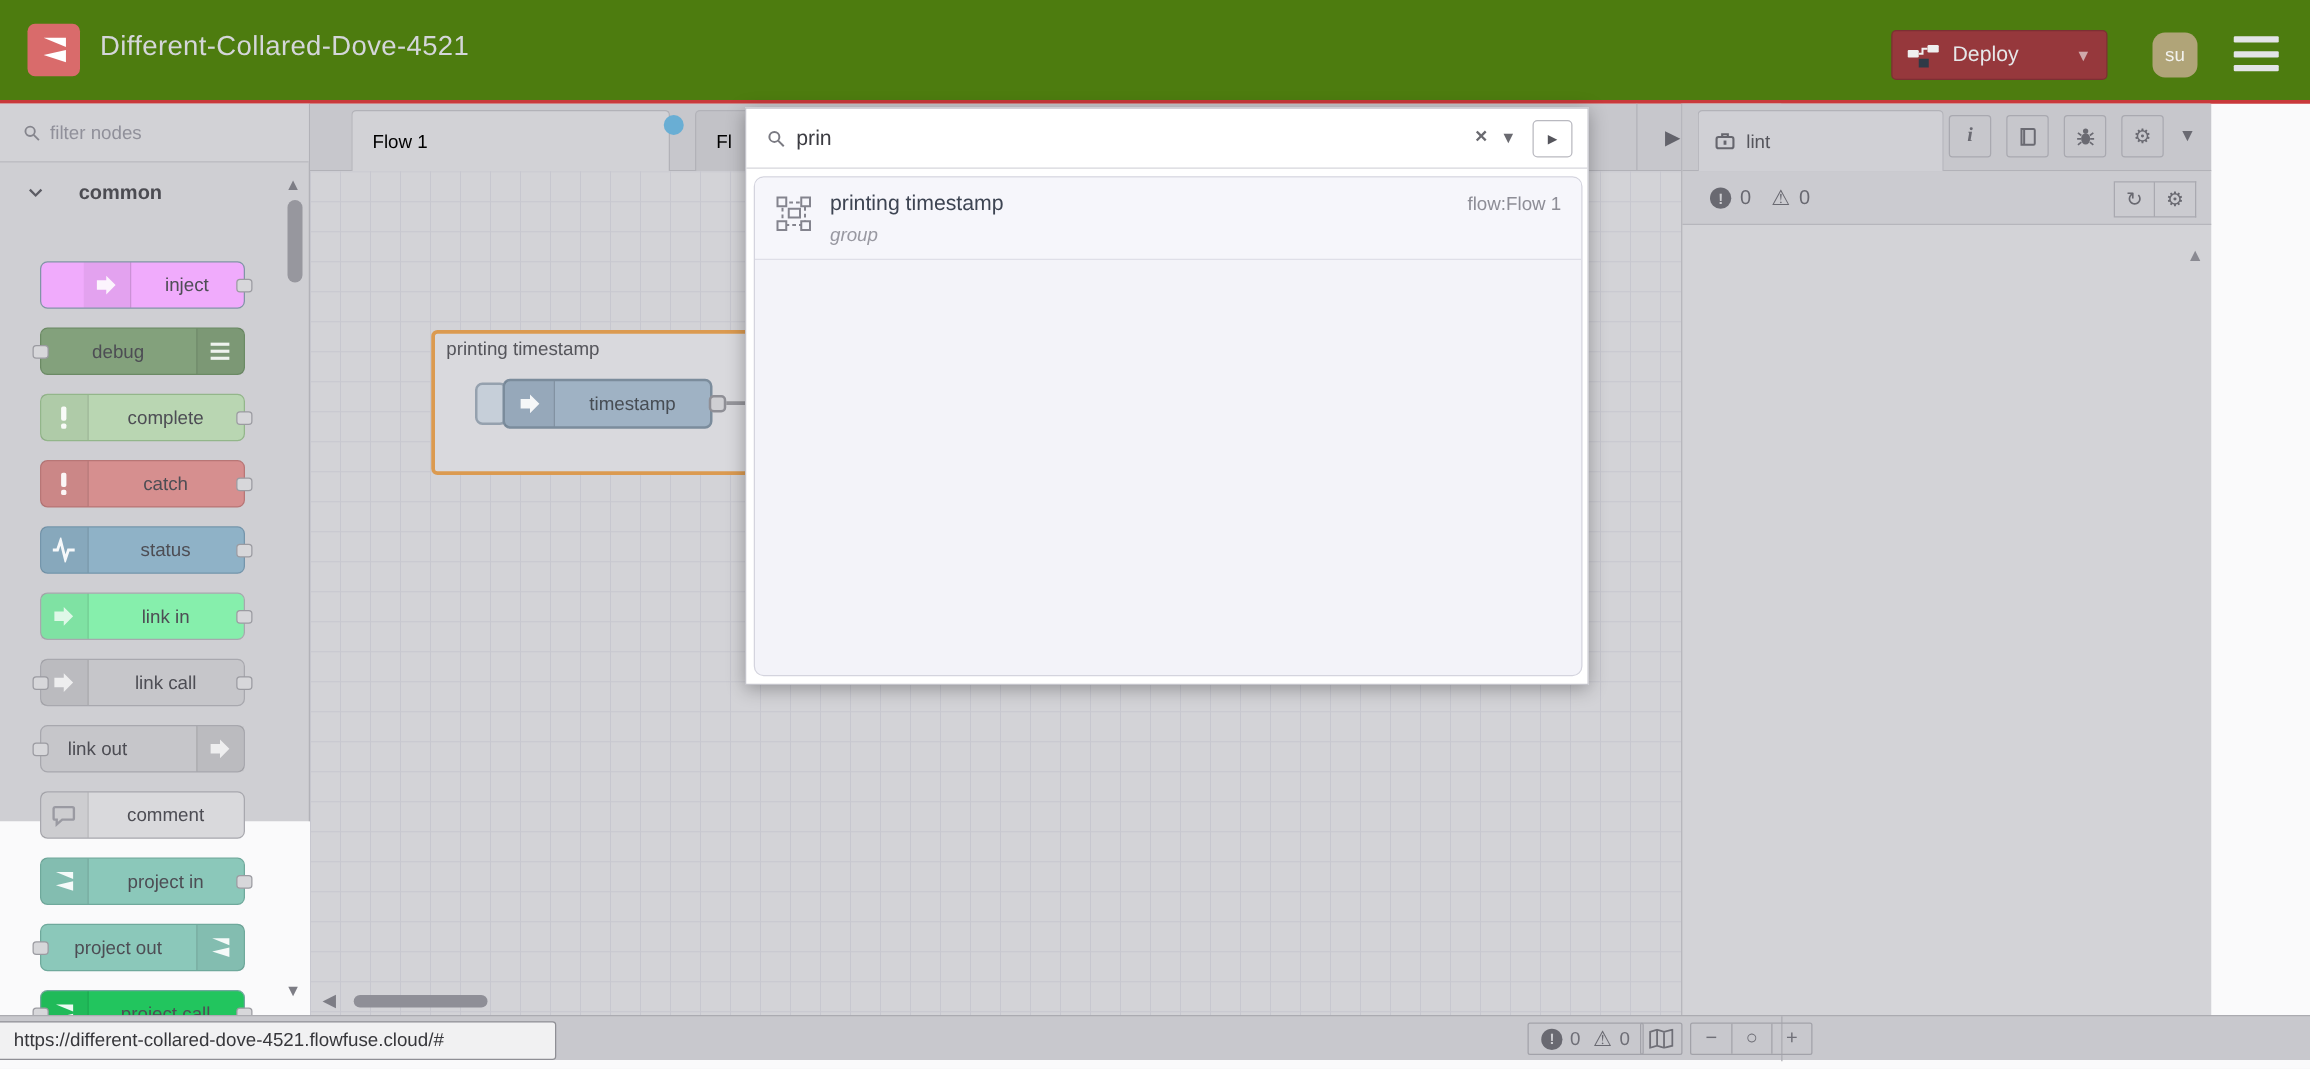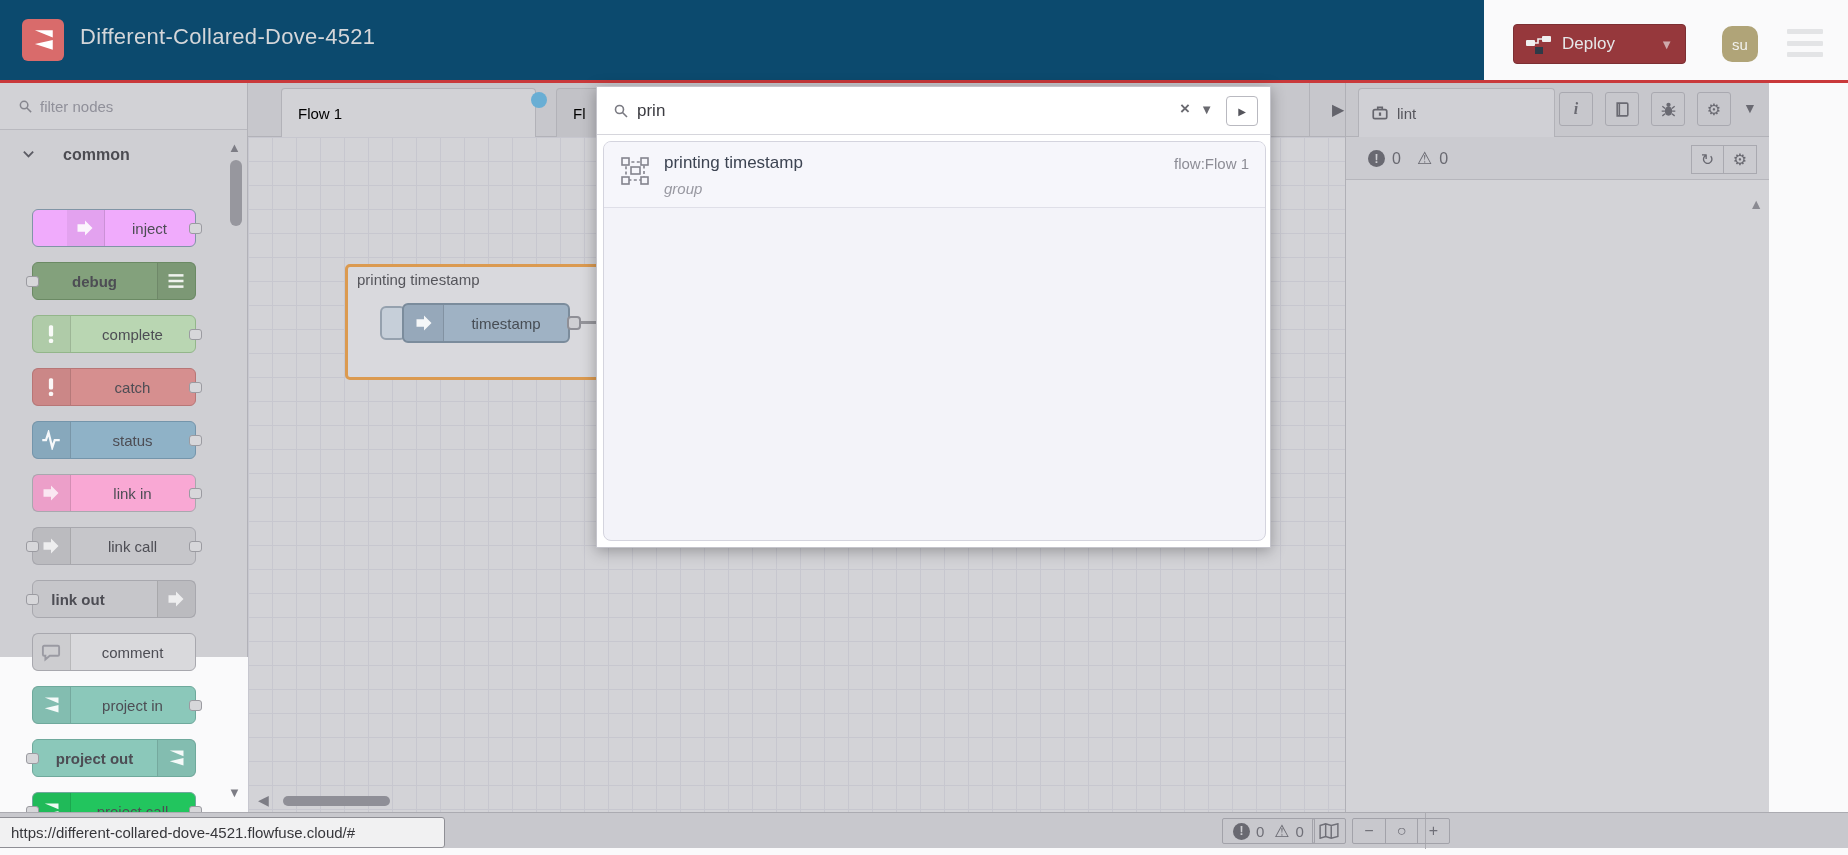--- a/index.html
+++ b/index.html
@@ -1,21 +1,21 @@
 <!DOCTYPE html>
 <html><head>
 <meta charset="utf-8">
 <style>
   * { box-sizing: border-box; margin: 0; padding: 0; }
   html,body { width:1848px; height:855px; overflow:hidden; background:#fafafb;
               font-family:"Liberation Sans", sans-serif; }
   #app { position:relative; width:1848px; height:855px; }
 
   
-  .header { position:absolute; left:0; top:0; width:1484px; height:80px; background:#0c4a6e; }
+  .header { position:absolute; left:0; top:0; width:1848px; height:80px; background:#4d7c0f; }
   .logo { position:absolute; left:22px; top:19px; width:42px; height:42px; border-radius:6px;
           background:#d96b6b; display:flex; align-items:center; justify-content:center; }
   .logo svg { width:26px; height:26px; color:#ffffff; }
   .app-title { position:absolute; left:80px; top:24px; font-size:22px; color:#d4d6d9; letter-spacing:0.3px; }
   .deploy-btn { position:absolute; left:1513px; top:24px; width:173px; height:40px; background:#96383c;
                 border:1px solid #7c2f33; border-radius:4px; display:flex; align-items:center;
                 padding:0 12px; cursor:pointer; }
   .deploy-btn svg { width:26px; height:22px; margin-right:10px; }
   .deploy-label { color:#e6e7e9; font-size:17px; flex:1; }
   .deploy-caret { color:#cfa9ab; font-size:13px; margin-left:8px; }
@@ -40,21 +40,21 @@
   .pal-cat-header { position:absolute; left:0; top:48px; width:247px; height:47px;
                     display:flex; align-items:center; cursor:pointer; }
   .pal-cat-header svg { width:13px; height:13px; margin-left:22px; color:#5c5c64; }
   .pal-cat-label { margin-left:28px; font-size:16px; font-weight:bold; color:#4c4c52; }
   .pal-body { position:absolute; left:0; top:95px; width:227px; height:634px; overflow:hidden;
               padding-top:31px; }
   .pal-node { position:relative; width:164px; height:38px; margin:0 auto 15px auto;
               border:1px solid #999; border-radius:6px; display:flex; cursor:grab; }
   .pn-icon { width:38px; display:flex; align-items:center; justify-content:center;
              background:rgba(0,0,0,0.05); border-right:1px solid rgba(0,0,0,0.10); }
-  .pal-node.icon-right { flex-direction:row-reverse;font-weight:bold; }
+  .pal-node.icon-right { flex-direction:row-reverse; }
   .pal-node.icon-right .pn-icon { border-right:none; border-left:1px solid rgba(0,0,0,0.10); }
   .pn-icon svg { width:20px; height:20px; }
   .pn-label { flex:1; display:flex; align-items:center; justify-content:center;
               font-size:15px; color:#4d4d54; }
   .port { position:absolute; width:13px; height:11px; background:#d7d7da; border:1px solid #9b9ba1;
           border-radius:3px; top:13px; cursor:crosshair; }
   .port-left { left:-7px; } .port-right { right:-7px; }
   .pal-scroll-up   { position:absolute; left:228px; top:57px;  color:#7d7d85; font-size:13px; cursor:pointer; }
   .pal-scroll-thumb{ position:absolute; left:230px; top:77px; width:12px; height:66px; background:#97979e; border-radius:6px; cursor:pointer; }
   .pal-scroll-down { position:absolute; left:228px; top:702px; color:#7d7d85; font-size:13px; cursor:pointer; }
@@ -268,21 +268,21 @@
         <div class="pal-node" style="background: rgb(143, 178, 199); border-color: rgb(116, 149, 171);">
 
     <div class="pn-icon" style="color: rgba(255, 255, 255, 0.92);">
             <svg viewBox="0 0 16 16">
               <path d="M1 8h3l2-6 3 12 2-6h4" stroke="currentColor" stroke-width="1.8" fill="none"></path>
             </svg>
           </div>
     <div class="pn-label">status</div>
     <div class="port port-right"></div>
   </div>
-        <div class="pal-node" style="background: #f9a8d4; border-color: rgb(168, 168, 174);">
+        <div class="pal-node" style="background: #86efac; border-color: rgb(168, 168, 174);">
 
     <div class="pn-icon" style="color: rgba(255, 255, 255, 0.75);">
             <svg viewBox="0 0 16 16">
               <path d="M2 5h6V2l6 6-6 6v-3H2z" fill="currentColor"></path>
             </svg>
           </div>
     <div class="pn-label">link in</div>
     <div class="port port-right"></div>
   </div>
         <div class="pal-node" style="background: rgb(198, 198, 202); border-color: rgb(168, 168, 174);">

